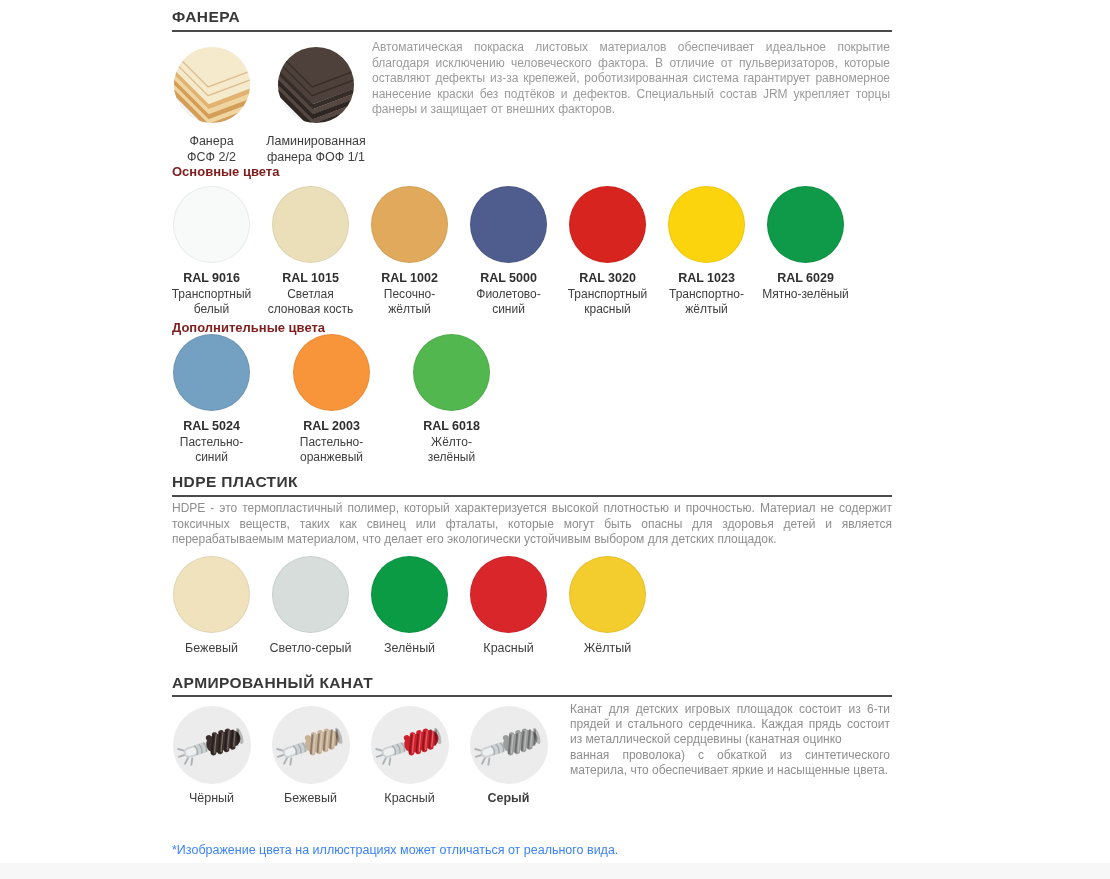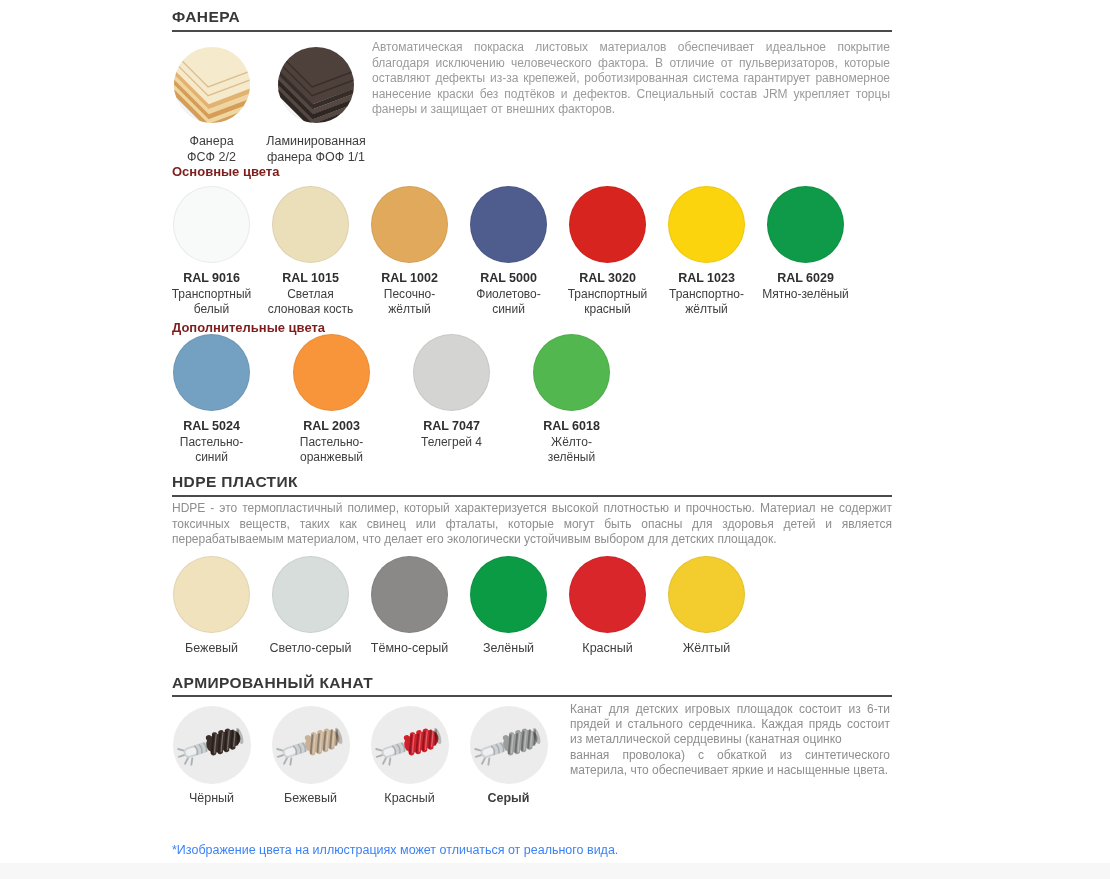--- a/index.html
+++ b/index.html
@@ -145,48 +145,39 @@
       <div class="cname">Пастельно-
 синий</div>
     </div>
     <div class="col">
       <span class="dot" style="background: rgb(248, 149, 59);"></span>
       <div class="code">RAL 2003</div>
       <div class="cname">Пастельно-
 оранжевый</div>
     </div>
     <div class="col">
-      <span class="dot" style="background: rgb(212, 212, 210);"></span>
-      <div class="code">RAL 7047</div>
-      <div class="cname">Телегрей 4</div>
-    </div>
-    <div class="col">
       <span class="dot" style="background: rgb(83, 183, 80);"></span>
       <div class="code">RAL 6018</div>
       <div class="cname">Жёлто-
 зелёный</div>
     </div>
   </div>
 
   <div class="title" style="left:172px;top:473px;">HDPE ПЛАСТИК</div>
   <div class="rule" style="left:172px;top:495px;"></div>
   <div class="para dark" style="left:172px;top:501px;width:720px;">HDPE - это термопластичный полимер, который характеризуется высокой плотностью и прочностью. Материал не содержит токсичных веществ, таких как свинец или фталаты, которые могут быть опасны для здоровья детей и является перерабатываемым материалом, что делает его экологически устойчивым выбором для детских площадок.</div>
 
   <div class="row" style="left:162px;top:556px;">
     <div class="col">
       <span class="dot" style="background: rgb(239, 226, 188);"></span>
       <div class="hname">Бежевый</div>
     </div>
     <div class="col">
       <span class="dot" style="background: rgb(214, 221, 219);"></span>
       <div class="hname">Светло-серый</div>
-    </div>
-    <div class="col">
-      <span class="dot" style="background: rgb(139, 137, 135);"></span>
-      <div class="hname">Тёмно-серый</div>
     </div>
     <div class="col">
       <span class="dot" style="background: rgb(11, 155, 68);"></span>
       <div class="hname">Зелёный</div>
     </div>
     <div class="col">
       <span class="dot" style="background: rgb(217, 38, 43);"></span>
       <div class="hname">Красный</div>
     </div>
     <div class="col">

